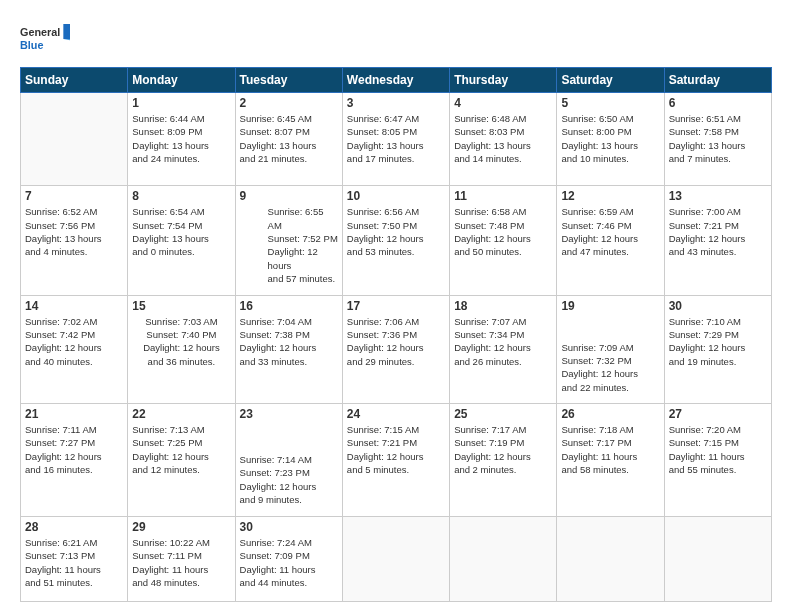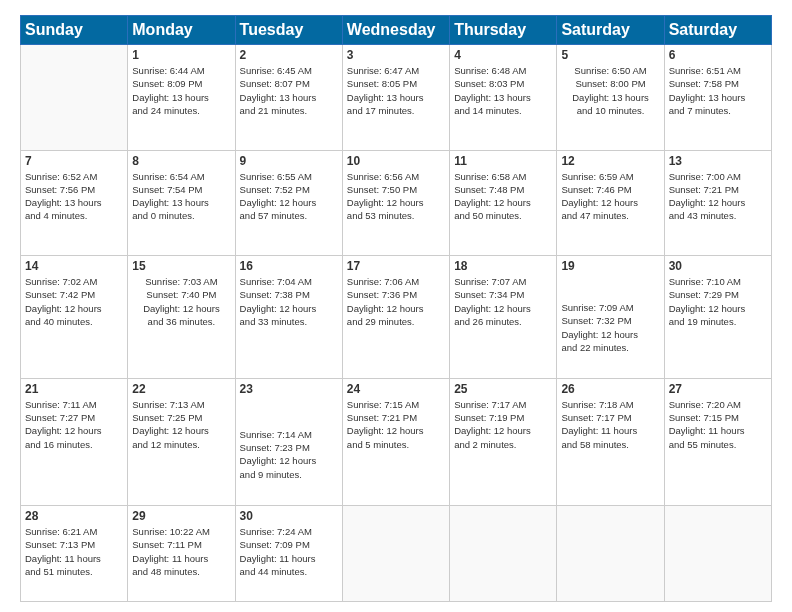--- a/index.html
+++ b/index.html
@@ -42,23 +42,23 @@
       color: #444;
     }
     .calendar {
       flex: 1;
       border: 1px solid #ccc;
       border-collapse: collapse;
       width: 100%;
       table-layout: fixed;
     }
     .calendar th {
-      background: #0369a1;
+      background: #0c4a6e;
       color: #fff;
-      font-size: 16px;
+      font-size: 12px;
       font-weight: bold;
       padding: 5px 4px;
       border: 1px solid #2a6ebb;
       text-align: left;
     }
     .calendar td {
       border: 1px solid #ccc;
       vertical-align: top;
       padding: 3px 4px;
       font-size: 10px;
@@ -76,20 +76,34 @@
       line-height: 1.4;
       color: #333;
     }
     .empty { background: #f9f9f9; }
     tr:last-child td { height: 80px; }
   </style>
 </head>
 <body>
 
 <div class="page">
+  <div class="header">
+    <div class="logo">
+  <svg width="50" height="40" viewBox="0 0 60 40">
+    <text x="0" y="16" font-size="13" font-weight="bold" fill="#333" font-family="Arial">General</text>
+    <text x="0" y="32" font-size="13" font-weight="bold" fill="#1a6bbf" font-family="Arial">Blue</text>
+    <polygon points="52,2 62,2 62,20 52,20" fill="#1a6bbf"></polygon>
+    <polygon points="52,20 62,20 62,22" fill="#4a9de0"></polygon>
+  </svg>
+</div>
+    <div class="title-block">
+      <div class="month-title"></div>
+      <div class="location"></div>
+    </div>
+  </div>
 
   <table class="calendar">
     <thead>
       <tr>
       <th>Sunday</th>
           <th>Monday</th>
           <th>Tuesday</th>
           <th>Wednesday</th>
           <th>Thursday</th>
           <th>Saturday</th>
@@ -122,21 +136,21 @@
           </td>
           <td>
             <span class="day-num">4</span>
             <div class="cell-text" style="white-space: pre-line;">Sunrise: 6:48 AM
 Sunset: 8:03 PM
 Daylight: 13 hours
 and 14 minutes.</div>
           </td>
           <td>
             <span class="day-num">5</span>
-            <div class="cell-text" style="white-space: pre-line; text-align: center;">Sunrise: 6:50 AM
+            <div class="cell-text" style="white-space: pre-line;">Sunrise: 6:50 AM
 Sunset: 8:00 PM
 Daylight: 13 hours
 and 10 minutes.</div>
           </td>
           <td>
             <span class="day-num">6</span>
             <div class="cell-text" style="white-space: pre-line;">Sunrise: 6:51 AM
 Sunset: 7:58 PM
 Daylight: 13 hours
 and 7 minutes.</div>
@@ -152,21 +166,21 @@
           </td>
           <td>
             <span class="day-num">8</span>
             <div class="cell-text" style="white-space: pre-line;">Sunrise: 6:54 AM
 Sunset: 7:54 PM
 Daylight: 13 hours
 and 0 minutes.</div>
           </td>
           <td>
             <span class="day-num">9</span>
-            <div class="cell-text" style="white-space: pre-line;">Sunrise: 6:55 AM
+            <div class="cell-text" style="white-space: pre-line; margin-left: 28px;">Sunrise: 6:55 AM
 Sunset: 7:52 PM
 Daylight: 12 hours
 and 57 minutes.</div>
           </td>
           <td>
             <span class="day-num">10</span>
             <div class="cell-text" style="white-space: pre-line;">Sunrise: 6:56 AM
 Sunset: 7:50 PM
 Daylight: 12 hours
 and 53 minutes.</div>

